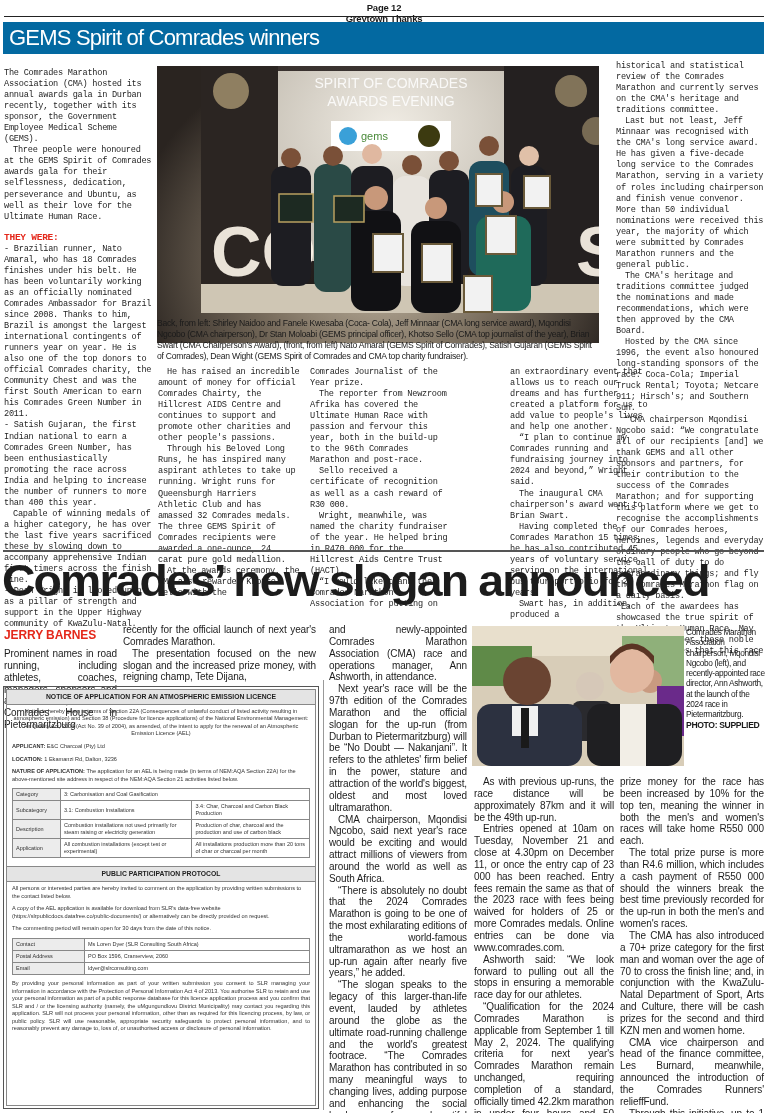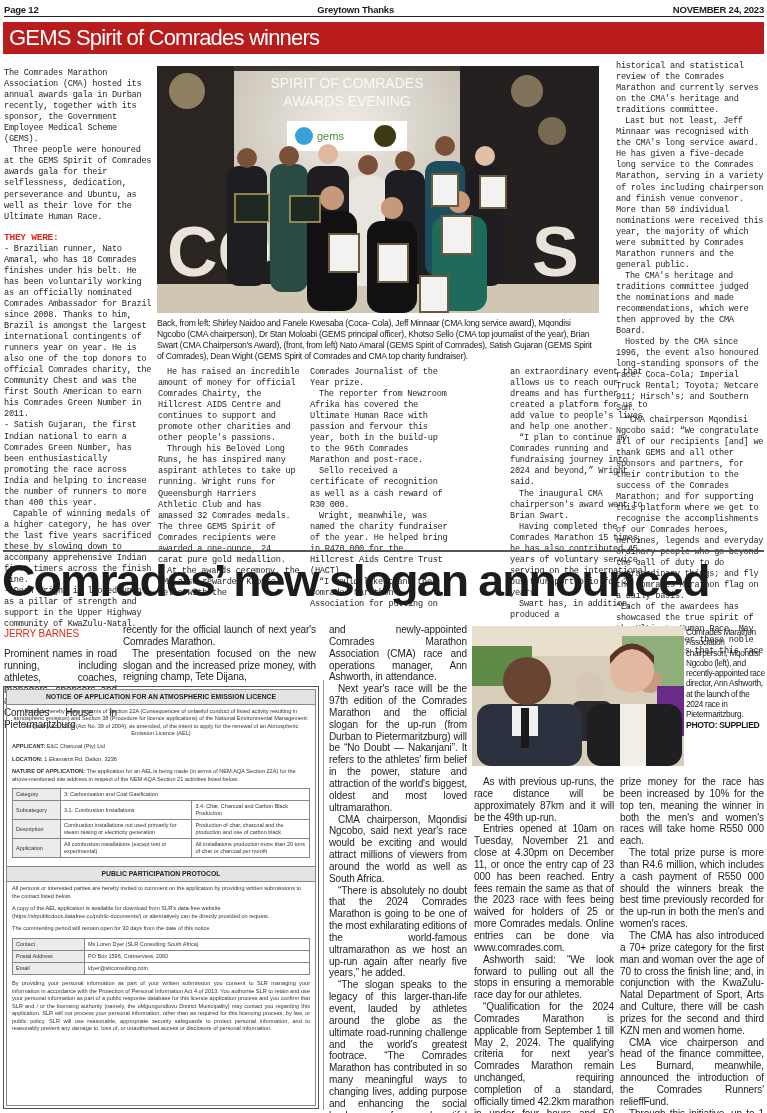--- a/index.html
+++ b/index.html
@@ -1,29 +1,29 @@
 <!DOCTYPE html>
 <html><head>
 <meta charset="utf-8">
 <style>
   * { box-sizing: border-box; margin: 0; padding: 0; }
   body { width: 767px; height: 1113px; background: #fff; color: #1a1a1a; overflow: hidden; position: relative; font-family: "Liberation Sans", sans-serif; }
-  .masthead { position: absolute; left: 4px; top: 2px; width: 760px; height: 14px; display: flex; justify-content: space-between; align-items: center; font-family: "Liberation Sans", sans-serif; font-weight: bold; font-size: 9.5px; letter-spacing: -0.2px; }
+  .masthead { position: absolute; left: 4px; top: 2px; width: 760px; height: 14px; display: flex; justify-content: space-between; align-items: center; font-family: "Liberation Sans", sans-serif; font-weight: bold; font-size: 9.5px; letter-spacing: -0.2px; flex-direction: column; }
   .masthead-rule { position: absolute; left: 4px; top: 16px; width: 760px; height: 1px; background: #222; }
-  .section-banner { position: absolute; left: 3px; top: 22px; width: 761px; height: 32px; background: #b91c1c; color: #fff; font-family: "Liberation Sans", sans-serif; font-size: 22px; padding-left: 6px; line-height: 32px; letter-spacing: -0.8px; font-stretch: condensed; }
+  .section-banner { position: absolute; left: 3px; top: 22px; width: 761px; height: 32px; background: #0369a1; color: #fff; font-family: "Liberation Sans", sans-serif; font-size: 22px; padding-left: 6px; line-height: 32px; letter-spacing: -0.8px; font-stretch: condensed; }
   .col { position: absolute; font-family: Liberation Mono, monospace; font-size: 8.6px; line-height: 11.05px; letter-spacing: -0.25px; color: #1f1f1f; }
   .col p { text-indent: 9px; }
   .col p.noind { text-indent: 0; }
   .red-sub { color: #e4281b; font-weight: bold; font-size: 9.5px; margin-top: 9px; margin-bottom: 1px; }
-  .photo { position: absolute; left: 157px; top: 66px; width: 442px; height: 247px; overflow: hidden; background: radial-gradient(ellipse at 50% 70%, #c8bca8 0%, #7a6e5e 40%, #2a2420 80%); }
+  .photo { position: absolute; left: 157px; top: 66px; width: 442px; height: 277px; overflow: hidden; background: radial-gradient(ellipse at 50% 70%, #c8bca8 0%, #7a6e5e 40%, #2a2420 80%); padding-left: 44px; }
   .photo svg { display: block; }
   .caption { position: absolute; left: 157px; top: 318px; width: 442px; font-size: 8.6px; line-height: 11px; letter-spacing: -0.25px; }
   .hr1 { position: absolute; left: 3px; top: 550px; width: 761px; height: 2px; background: #555; }
   .headline2 { position: absolute; left: 2px; top: 556px; width: 765px; font-family: "Liberation Sans", sans-serif; font-weight: bold; font-size: 45px; letter-spacing: -1.8px; line-height: 50px; color: #1c1c1c; transform: scaleX(1.03); transform-origin: left; white-space: nowrap; }
-  .byline { position: absolute; left: 4px; top: 628px; color: #e4281b; font-weight: normal; font-size: 10px; letter-spacing: -0.1px; }
+  .byline { position: absolute; left: 4px; top: 628px; color: #e4281b; font-weight: bold; font-size: 12px; letter-spacing: -0.1px; }
   .serif { font-family: Liberation Sans, sans-serif; font-size: 10px; line-height: 11.85px; letter-spacing: -0.1px; color: #1c1c1c; text-align: justify; }
   .serif p { text-indent: 9px; }
   .serif p.noind { text-indent: 0; }
   .notice { position: absolute; left: 3px; top: 686px; width: 316px; height: 423px; border: 1px solid #555; padding: 2px; }
   .notice-inner { border: 1px solid #888; width: 100%; height: 100%; font-family: "Liberation Sans", sans-serif; font-size: 5.6px; line-height: 7.6px; color: #333; }
   .notice-title { background: #e4e4e4; border-bottom: 1px solid #888; text-align: center; font-size: 6.8px; font-weight: bold; padding: 3px 0; letter-spacing: 0; color: #222; }
   .notice-body { padding: 3px 5px; }
   .notice-body p { margin-bottom: 5px; }
   .ncenter { text-align: center; }
   .ntable { width: 100%; border-collapse: collapse; margin: 2px 0 5px 0; }

